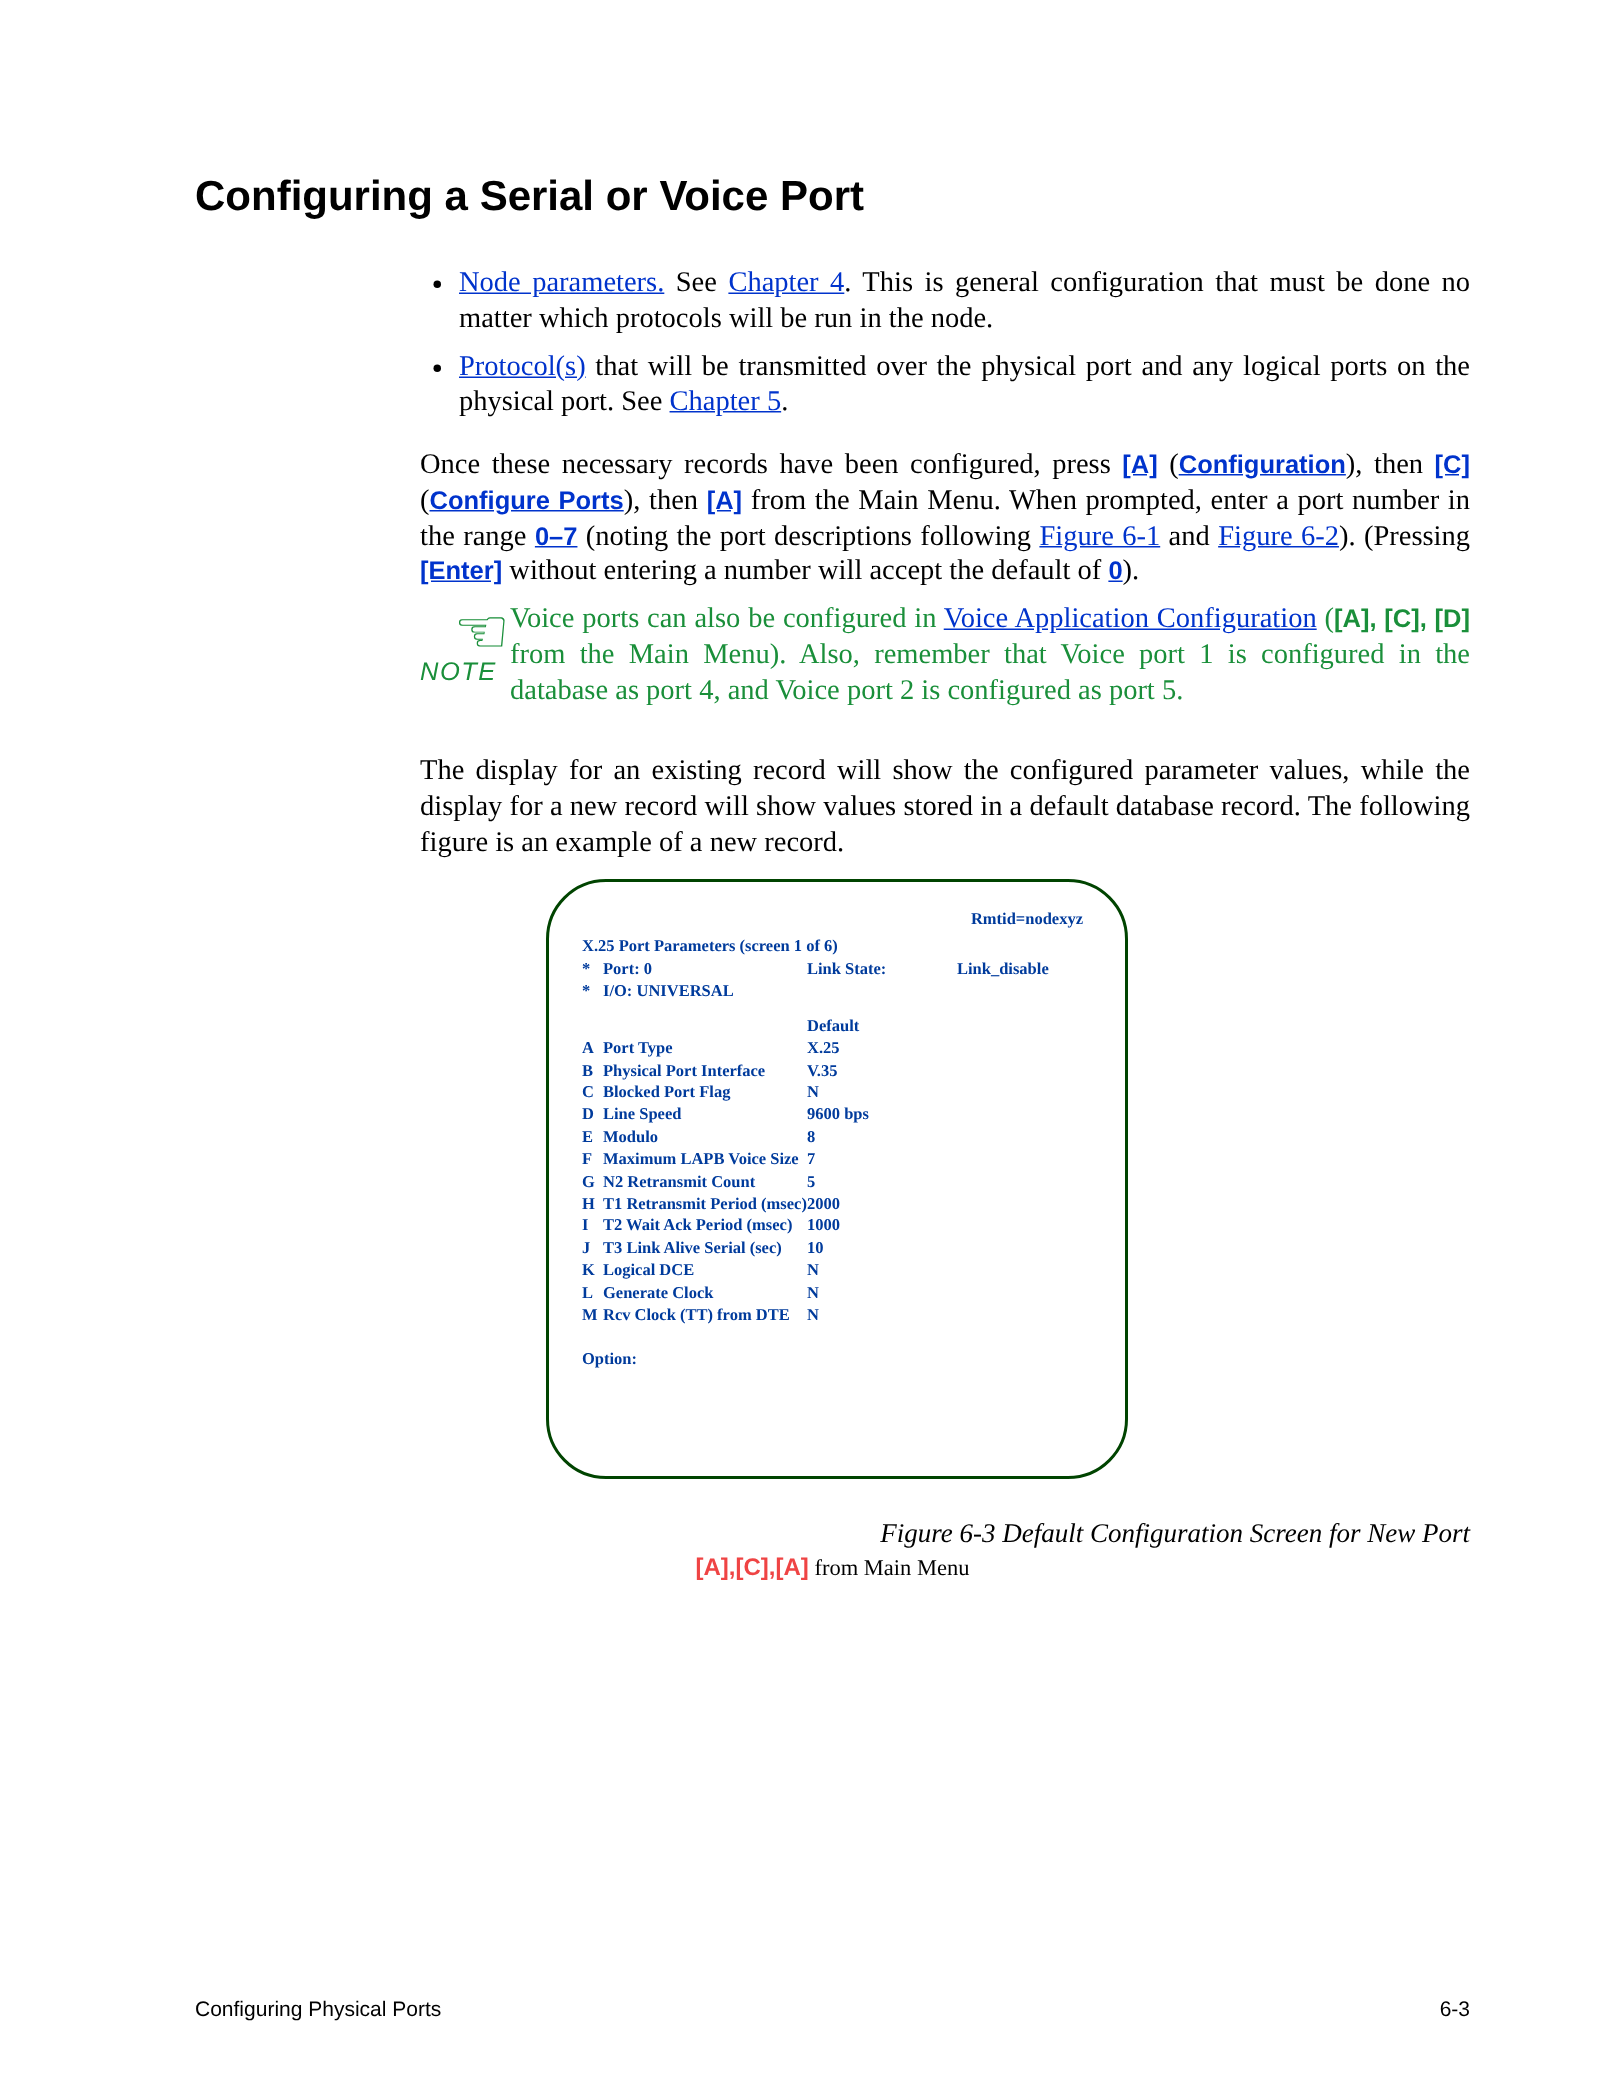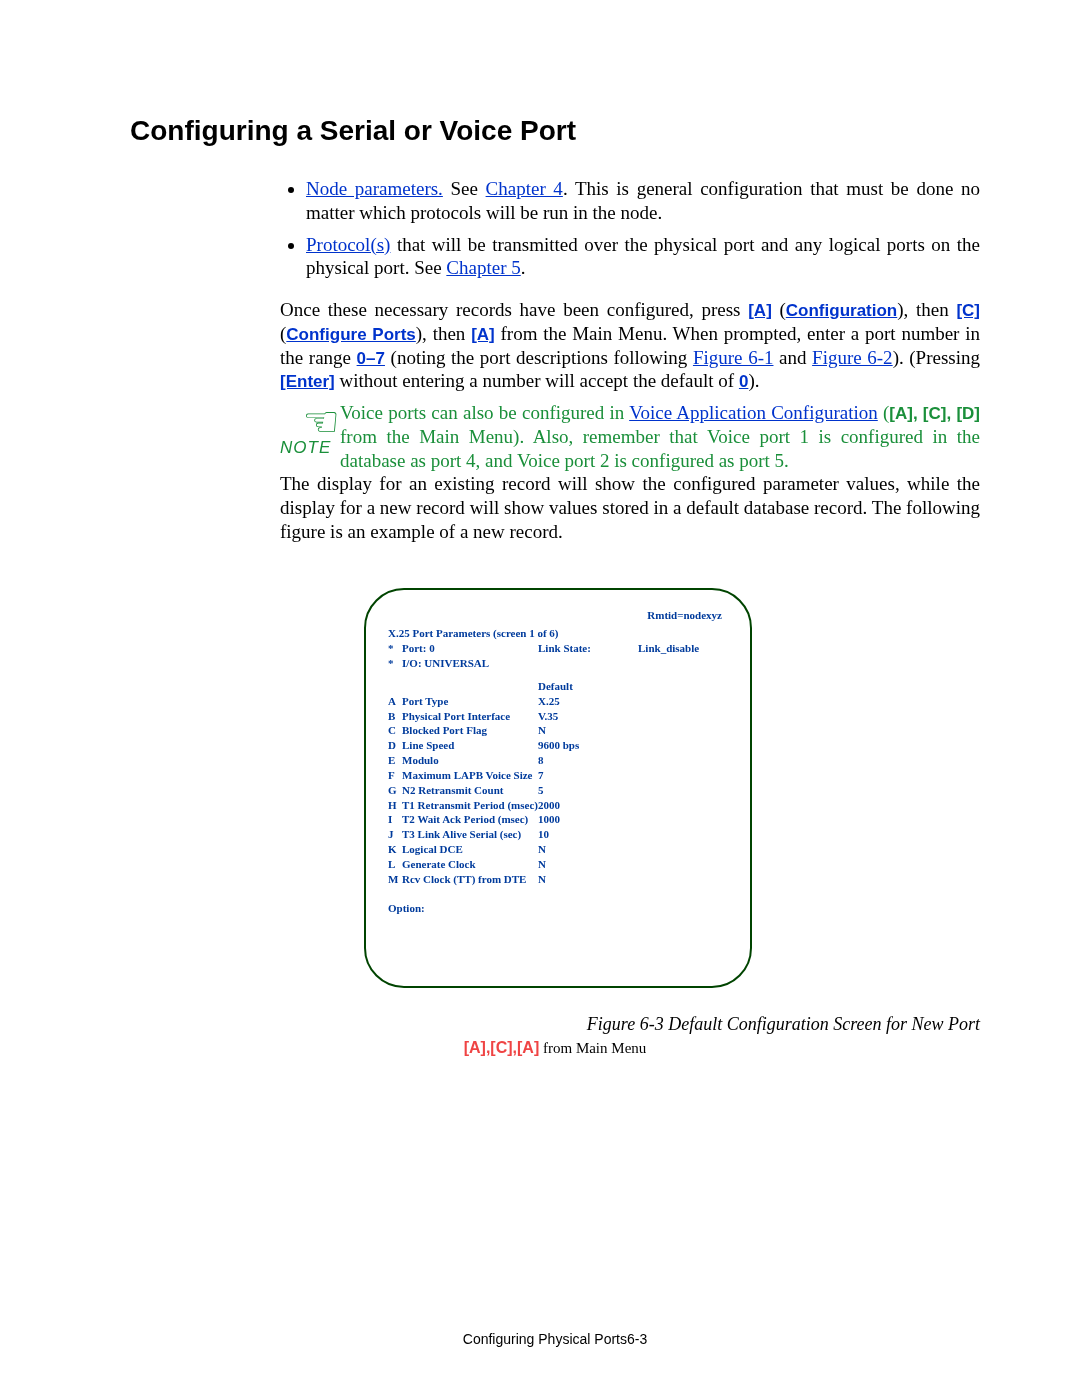--- a/index.html
+++ b/index.html
@@ -75,21 +75,21 @@
     font-size: 19px;
     line-height: 1.25;
     text-align: justify;
   }
   .note-text span { color: #1a8f3a !important; }
   .note-text .blue { color: #0033cc !important; }
   .note-text .sans { color: #1a8f3a; }
 
   
   .term-wrap {
-    margin: 44px 0 0 210px;
+    margin: 12px 0 0 210px;
     width: 388px;
     padding-left: 24px;
   }
   .term {
     position: relative;
     border: 2px solid #004400;
     border-radius: 40px;
     padding: 18px 22px 70px 22px;
     font-family: "Times New Roman", Times, serif;
     color: #003b9c;
@@ -125,21 +125,21 @@
     margin-top: 4px;
   }
   .fig-sub .sans-sm { font-weight: bold; color: #ef4444; }
 
   .footer {
     position: absolute;
     bottom: 50px;
     left: 130px;
     right: 100px;
     display: flex;
-    justify-content: center;
+    justify-content: space-between;
     font-family: Arial, Helvetica, sans-serif;
     font-size: 14px;
     border: none;
   }
 </style>
 </head>
 <body>
 
 <div class="page">
 
@@ -163,21 +163,21 @@
   <div class="note-row">
     <div class="note-icon-box">
       <span class="hand">☞</span>
       <span class="note-word">NOTE</span>
     </div>
     <div class="note-text">
       <span>Voice ports can also be configured in </span><span class="blue" style="color:#0033cc !important">Voice Application Configuration</span><span> (</span><span class="bold sans">[A], [C], [D]</span><span> from the Main Menu). Also, remember that Voice port 1 is configured in the database as port 4, and Voice port 2 is configured as port 5.</span>
     </div>
   </div>
 
-  <div class="body-text" style="">The display for an existing record will show the configured parameter values, while the display for a new record will show values stored in a default database record. The following figure is an example of a new record.</div>
+  <div class="body-text" style="margin-top:30px">The display for an existing record will show the configured parameter values, while the display for a new record will show values stored in a default database record. The following figure is an example of a new record.</div>
 
   <div class="term-wrap">
     <div class="term">
       <div class="rmtid">Rmtid=nodexyz</div>
       <div class="heading2">X.25 Port Parameters (screen 1 of 6)</div>
       <div id="term-header-rows">
           <div class="term-row">
             <span class="c-k">*</span>
             <span class="c-l">Port: 0</span>
             <span class="c-v">Link State:</span>

